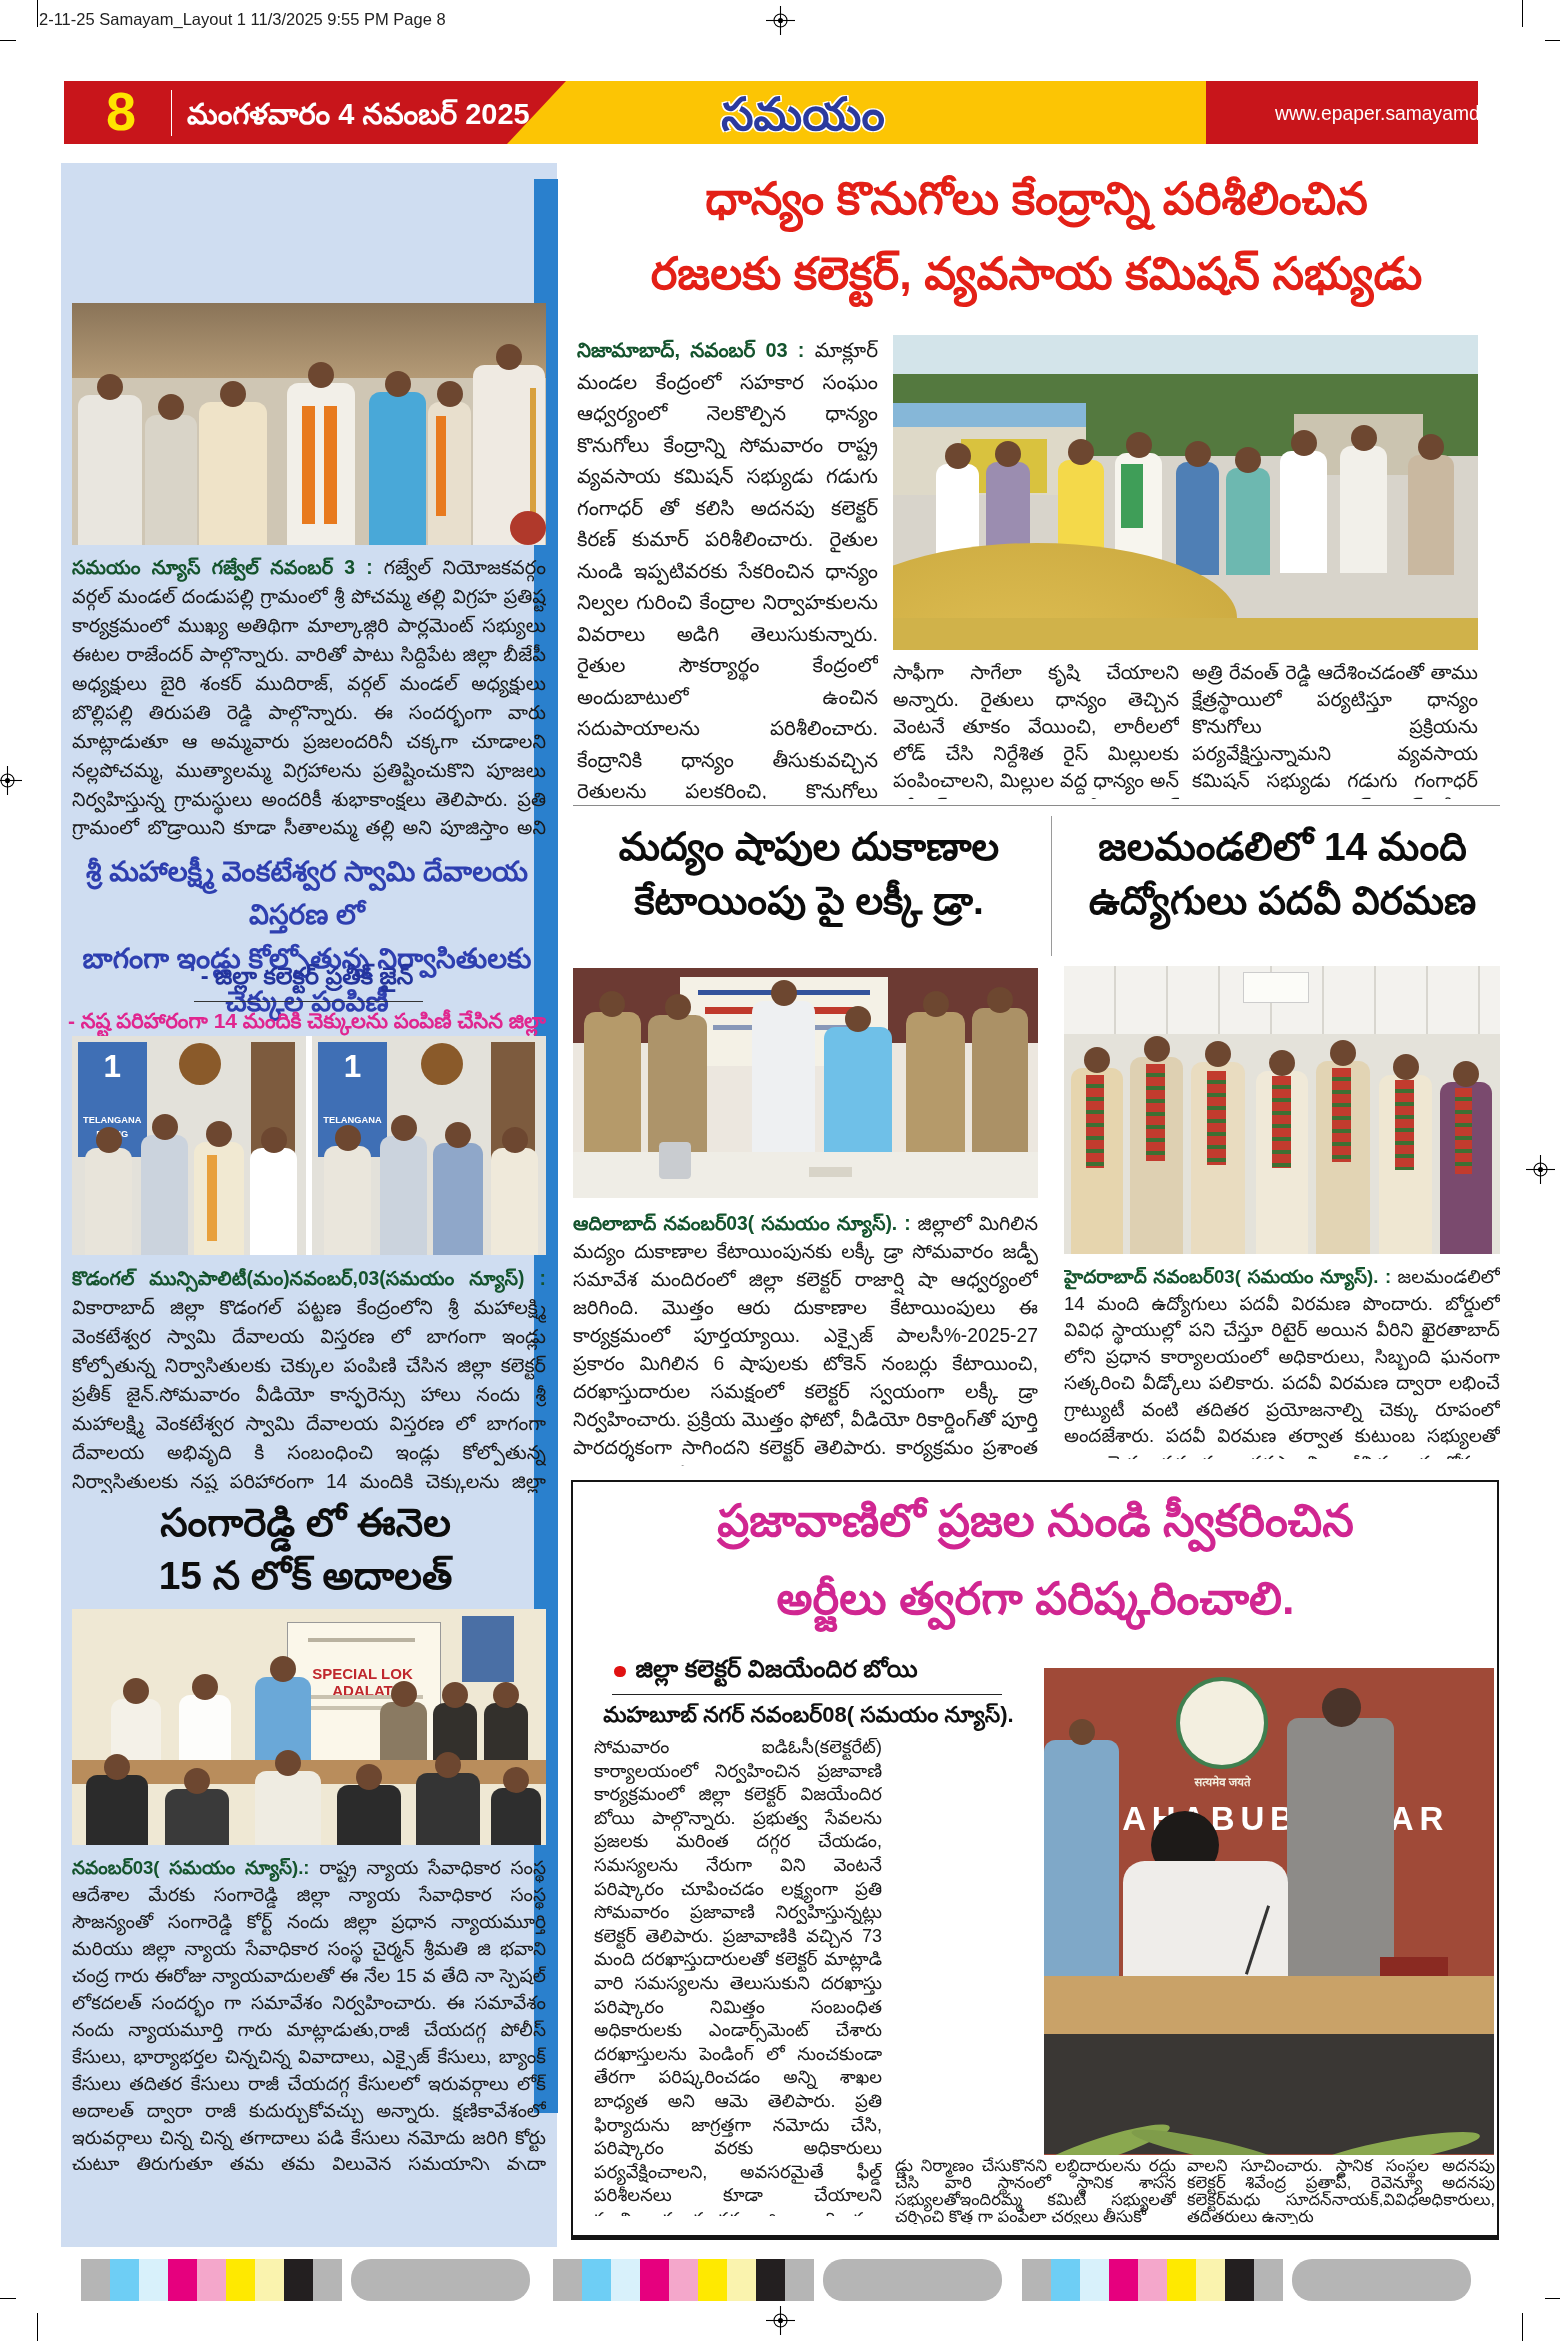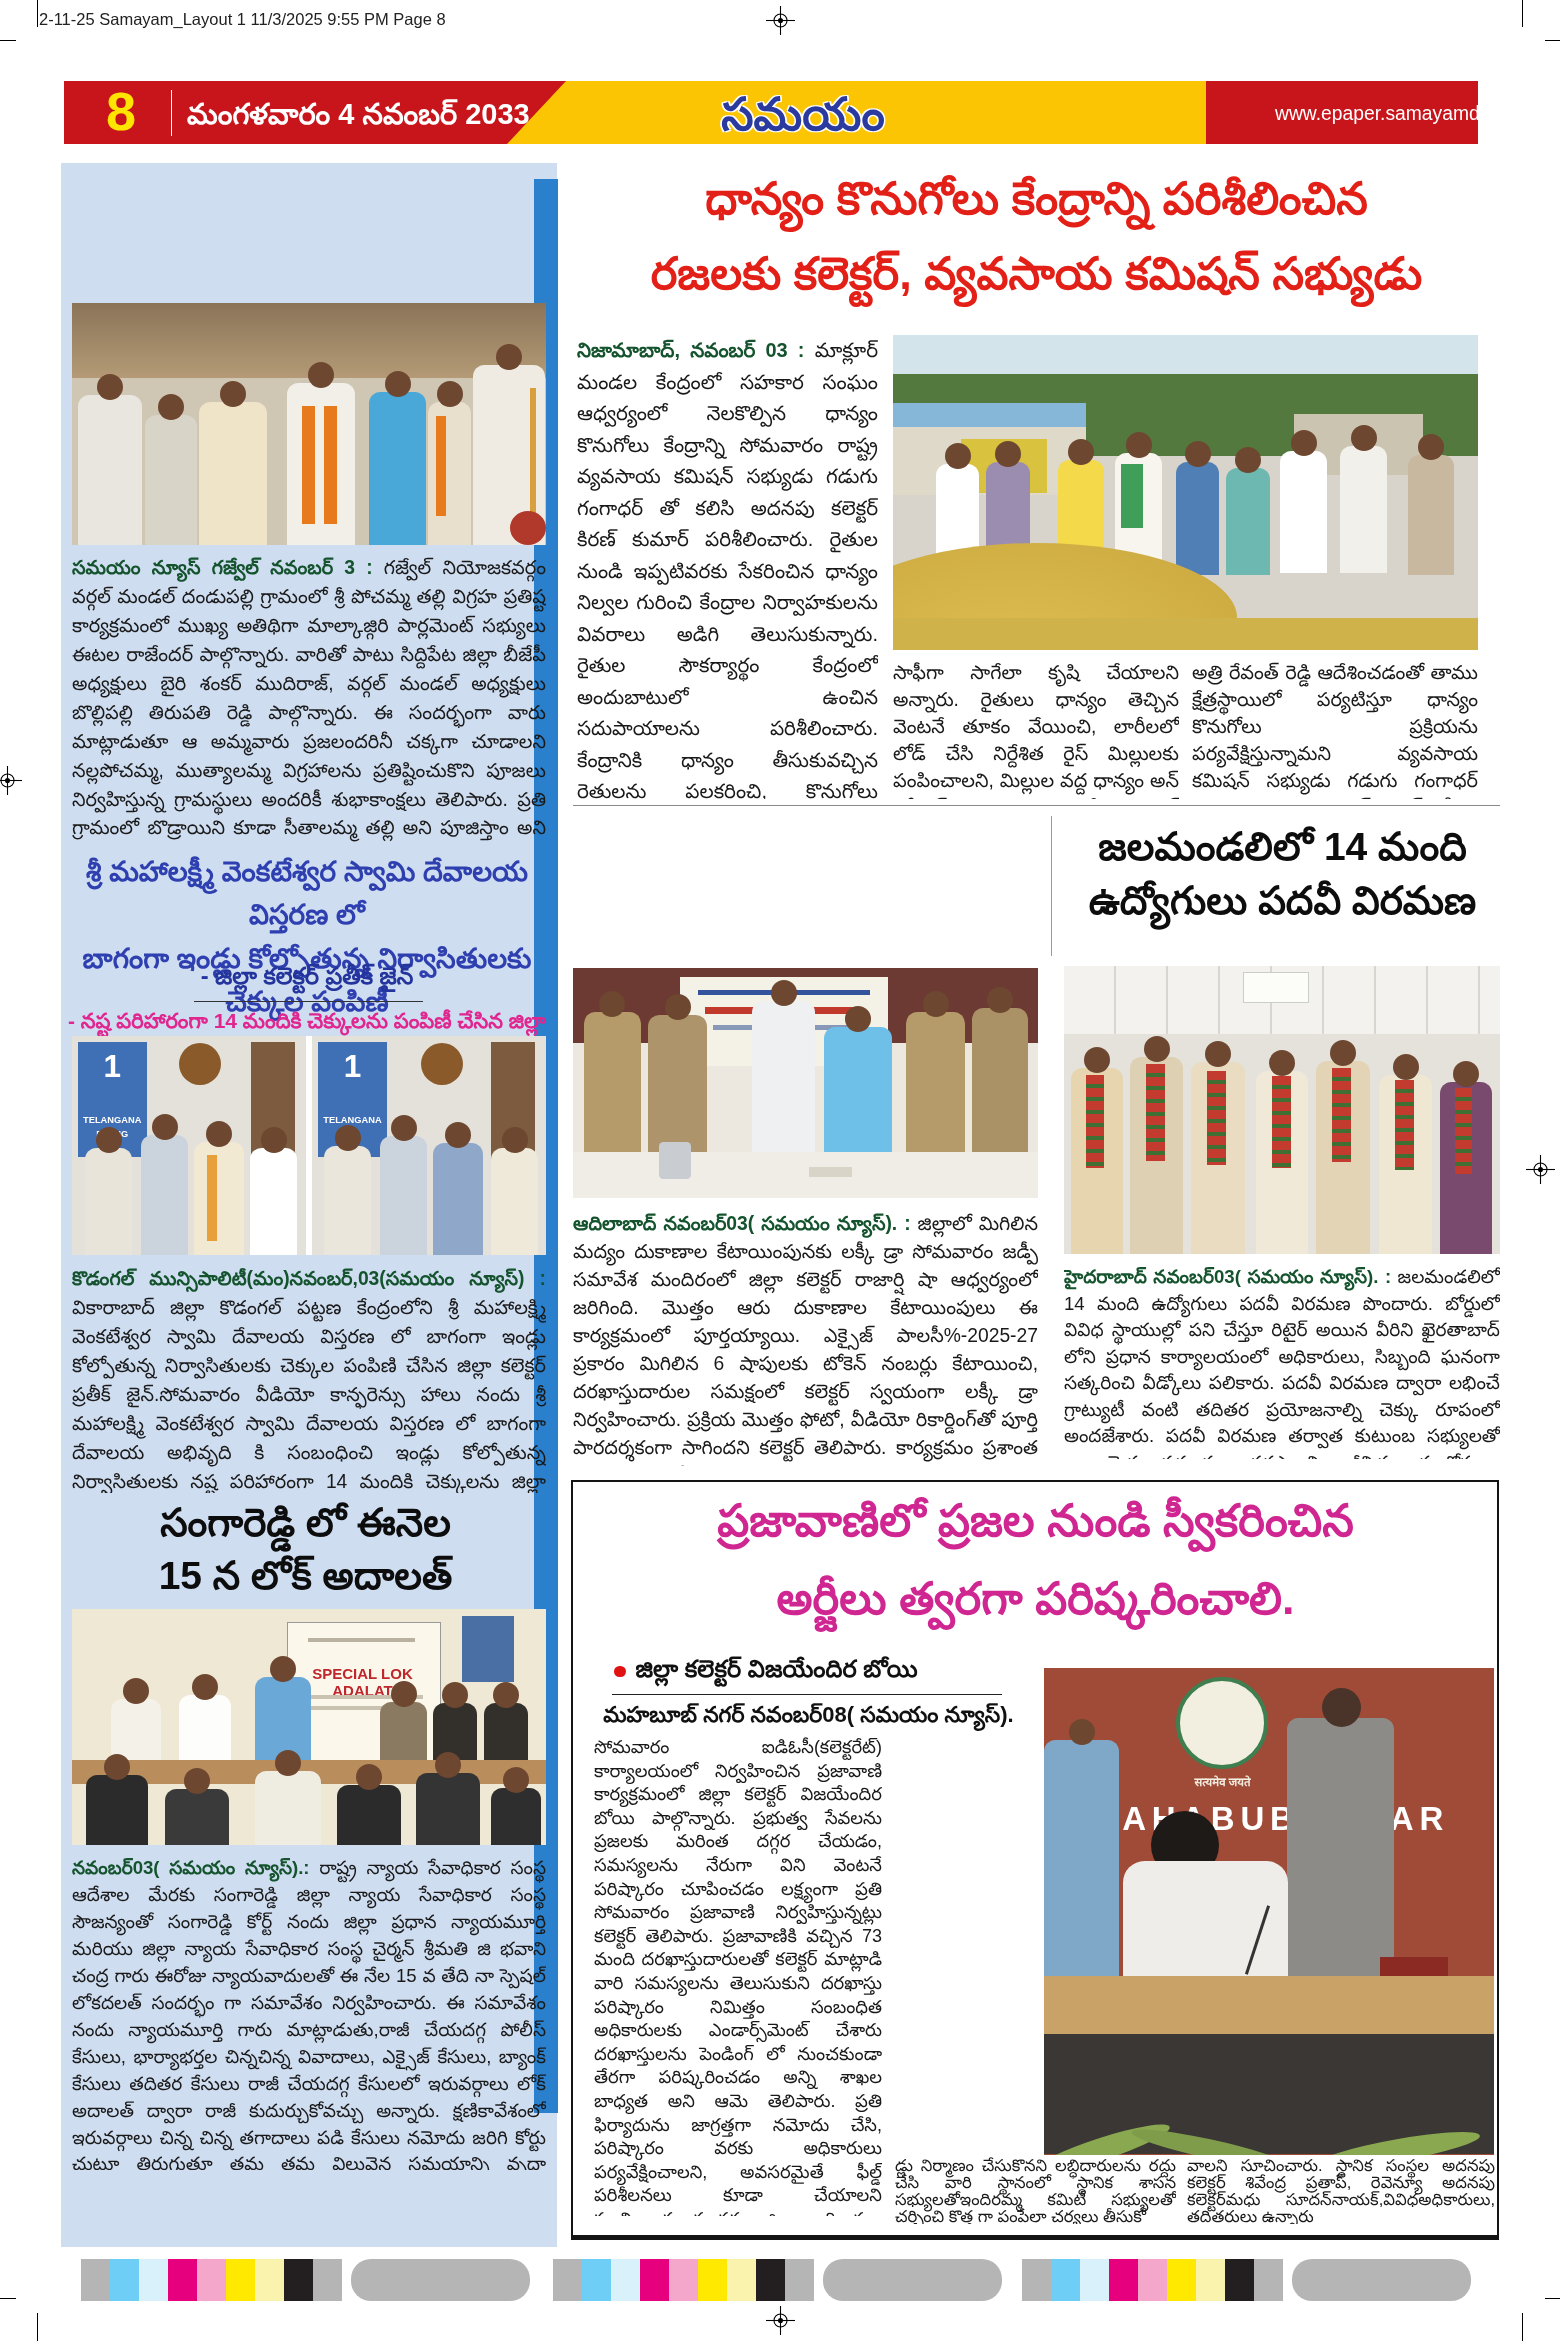--- a/index.html
+++ b/index.html
@@ -66,21 +66,21 @@
     <line x1="20" y1="0" x2="20" y2="40" stroke="#000" stroke-width="1.5"></line>
       <line x1="0" y1="20" x2="40" y2="20" stroke="#000" stroke-width="1.5"></line>
     <circle cx="20" cy="20" r="9" fill="none" stroke="#000" stroke-width="1.5"></circle>
       <circle cx="20" cy="20" r="3.5" fill="#000"></circle>
     </svg>
 
   <div class="masthead">
     <div class="mast-yellow"></div>
     <div class="page-num">8</div>
     <div class="mast-rule"></div>
-    <div class="mast-date">మంగళవారం 4 నవంబర్ 2033</div>
+    <div class="mast-date">మంగళవారం 4 నవంబర్ 2025</div>
     <div class="mast-title">సమయం</div>
     <div class="mast-url">www.epaper.samayamdaily.net</div>
   </div>
 
   <div class="left-panel"></div>
   <div class="blue-strip"></div>
 
   <div class="photo" style="left:72px;top:303px;width:474px;height:242px;">
     <div style="left:0;top:0;width:474px;height:75px;background:linear-gradient(180deg,#8a7458,#b49a76);"></div>
     <div style="left:0;top:75px;width:474px;height:167px;background:#cfc6b4;"></div>
@@ -193,20 +193,24 @@
     <div class="fig" style="left:515px;bottom:75px;width:46px;height:120px;background:#c9b8a0;"></div>
     <div style="left:-57px;bottom:-43px;width:401px;height:150px;background:radial-gradient(ellipse at 45% 100%,#e2c257,#c9a73d);border-radius:50% 50% 0 0;"></div>
     <div style="left:0;bottom:0;width:585px;height:32px;background:#d0b24a;"></div>
   </div>
   <p class="jtext" style="left:893px;top:659px;width:286px;height:140px;font-size:19.3px;line-height:27px;margin:0;">సాఫీగా సాగేలా కృషి చేయాలని అన్నారు. రైతులు ధాన్యం తెచ్చిన వెంటనే తూకం వేయించి, లారీలలో లోడ్ చేసి నిర్దేశిత రైస్ మిల్లులకు పంపించాలని, మిల్లుల వద్ద ధాన్యం అన్ లోడింగ్ వెంటదివెంట జరిగేలా, ట్యాబ్ ఎంట్రీలు సకాలంలో చేసేలా పర్యవేక్షణ జరపాలన్నారు. కాగా, రైతుల్లో నమ్మకాన్ని పెంపొందించాలని ముఖ్యమ</p>
   <p class="jtext" style="left:1192px;top:659px;width:286px;height:140px;font-size:19.3px;line-height:27px;margin:0;">అత్రి రేవంత్ రెడ్డి ఆదేశించడంతో తాము క్షేత్రస్థాయిలో పర్యటిస్తూ ధాన్యం కొనుగోలు ప్రక్రియను పర్యవేక్షిస్తున్నామని వ్యవసాయ కమిషన్ సభ్యుడు గడుగు గంగాధర్ అన్నారు. వెంట సివిల్ సప్లైస్ డీఎం శ్రీకాంత్ రెడ్డి, డీ.ఎస్.ఓ అరవింద్ రెడ్డి, డీసీఓ శ్రీనివాస్ రావు, జిల్లా వ్యవసాయ అధికారి గోవిందు, తహసీల్దార్ శేఖర్ ఉన్నారు.</p>
 
   <div class="rule" style="left:573px;top:805px;width:927px;height:1.4px;"></div>
   <div class="rule" style="left:1051px;top:816px;width:1.4px;height:140px;background:#9a9a9a;"></div>
 
+  <div class="hl" style="left:580px;top:820px;width:458px;font-size:39px;line-height:1.38;">
+    <div>మద్యం షాపుల దుకాణాల</div>
+    <div>కేటాయింపు  పై లక్కీ డ్రా.</div>
+  </div>
   <div class="photo" style="left:573px;top:968px;width:465px;height:230px;background:#ece7df;">
     <div style="left:0;top:0;width:465px;height:75px;background:#6c3a33;"></div>
     <div style="left:107px;top:8.6px;width:208px;height:89px;background:#f4f1e6;"></div>
     <div style="left:125px;top:21.5px;width:172px;height:5.7px;background:#33539c;"></div>
     <div style="left:132px;top:39px;width:157px;height:7.2px;background:#c0392b;"></div>
     <div style="left:140px;top:57px;width:143px;height:5px;background:#8898b8;"></div>
     <div class="fig" style="left:10.7px;bottom:43px;width:57px;height:143px;background:#b59a6a;"></div>
     <div class="fig" style="left:75px;bottom:43px;width:59px;height:140px;background:#ad946a;"></div>
     <div class="fig" style="left:179px;bottom:43px;width:63px;height:154px;background:#eef0f2;"></div>
     <div class="fig" style="left:251px;bottom:39px;width:68px;height:132px;background:#6fc0e8;"></div>

